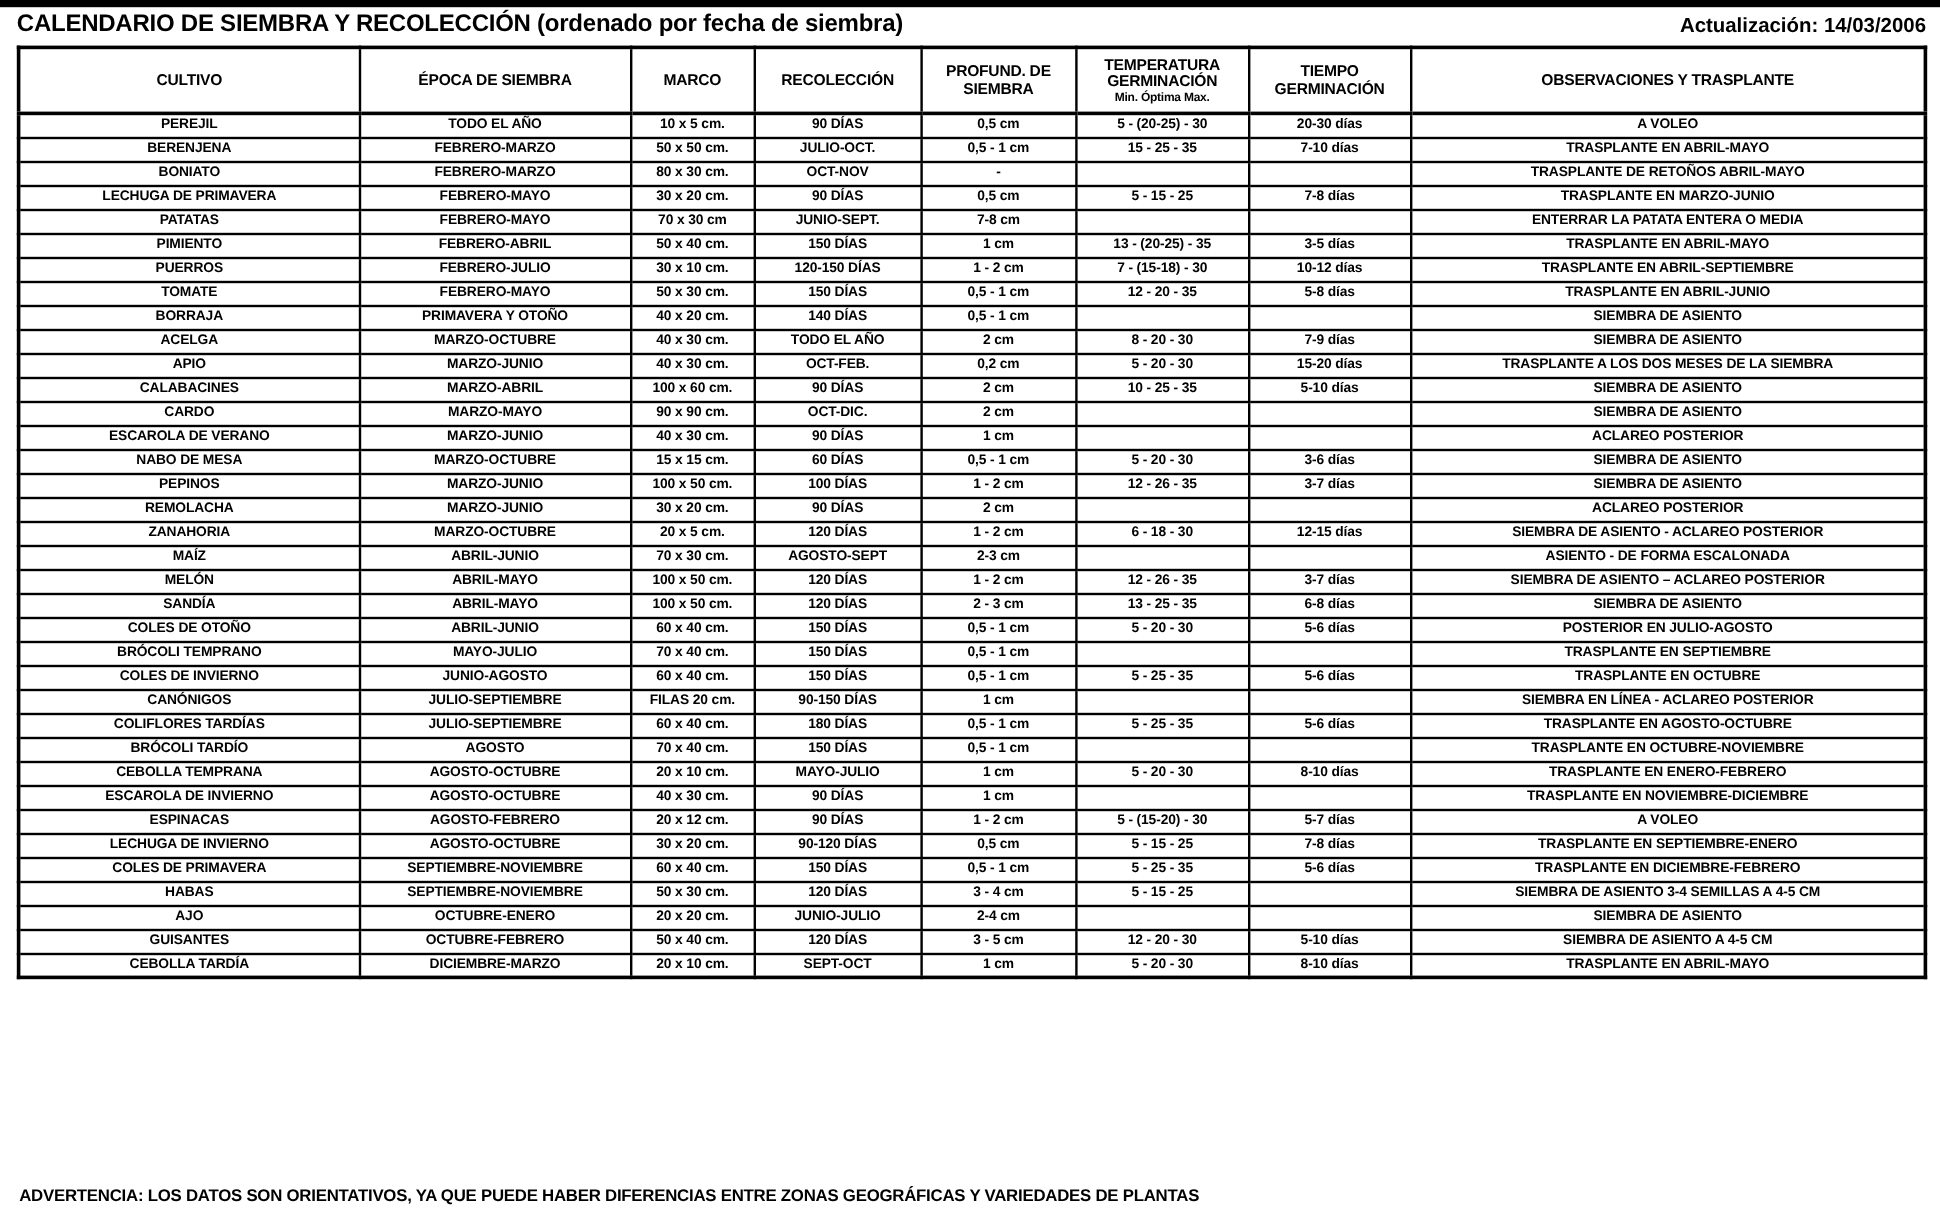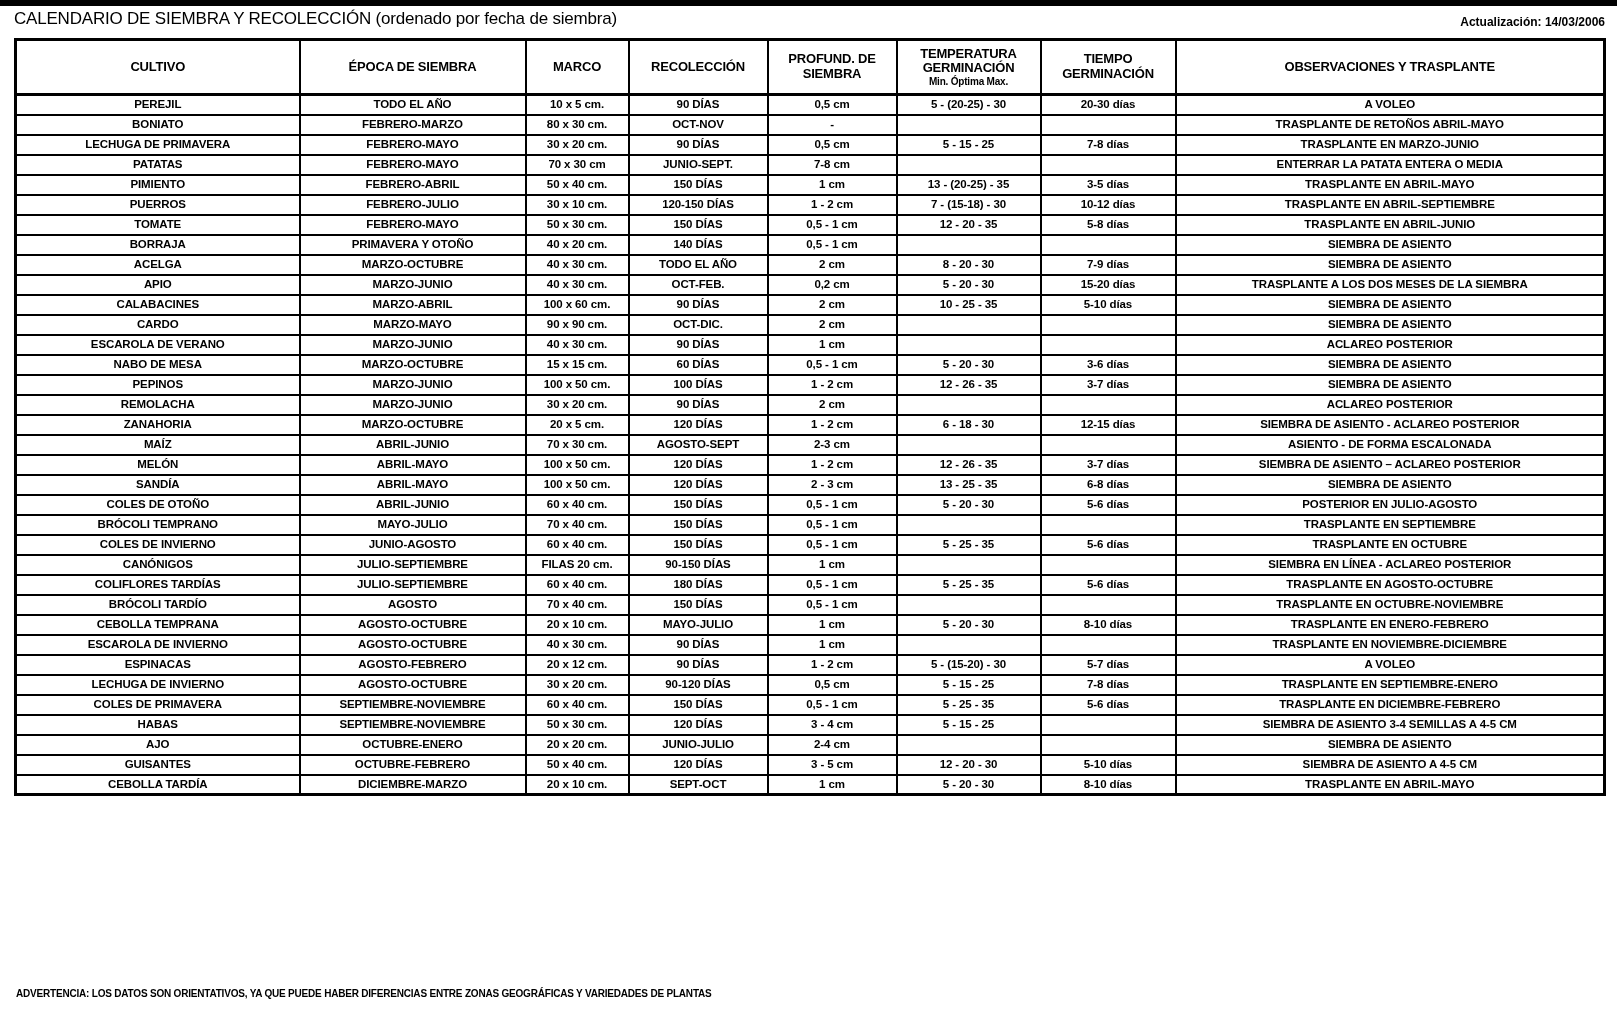--- a/index.html
+++ b/index.html
@@ -14,25 +14,25 @@
     position: absolute; top: 0; left: 0;
     width: 1617px; height: 6px;
     background: #000000;
   }
   .title-bar {
     position: absolute; top: 9px; left: 14px;
     width: 1591px;
     display: flex; justify-content: space-between; align-items: flex-end;
   }
   .page-title {
-    font-size: 17px; font-weight: 400; letter-spacing: -0.2px;
+    font-size: 20px; font-weight: 700; letter-spacing: -0.2px;
     white-space: nowrap;
   }
   .updated {
-    font-size: 12px; font-weight: 700; white-space: nowrap;
+    font-size: 17px; font-weight: 700; white-space: nowrap;
   }
   table.grid {
     position: absolute; top: 38px; left: 14px;
     width: 1589px;
     border-collapse: collapse; table-layout: fixed;
     border: 3px solid #000000;
   }
   table.grid th, table.grid td {
     border: 2px solid #000000;
     font-weight: 700;
@@ -63,21 +63,21 @@
   col.c-cultivo   { width: 284px; }
   col.c-epoca     { width: 226px; }
   col.c-marco     { width: 103px; }
   col.c-recol     { width: 139px; }
   col.c-prof      { width: 129px; }
   col.c-temp      { width: 144px; }
   col.c-tiempo    { width: 135px; }
   col.c-obs       { width: 429px; }
   .footer-note {
     position: absolute; top: 988px; left: 16px;
-    font-size: 10px; font-weight: 700; letter-spacing: -0.2px;
+    font-size: 14px; font-weight: 700; letter-spacing: -0.2px;
     white-space: nowrap;
   }
 </style>
 </head>
 <body>
 
 <div class="top-edge"></div>
 
 <div class="title-bar">
   <div class="page-title">CALENDARIO DE SIEMBRA Y RECOLECCIÓN (ordenado por fecha de siembra)</div>
@@ -112,20 +112,30 @@
         <td>PEREJIL</td>
         <td>TODO EL AÑO</td>
         <td>10 x 5 cm.</td>
         <td>90 DÍAS</td>
         <td>0,5 cm</td>
         <td>5 - (20-25) - 30</td>
         <td>20-30 días</td>
         <td>A VOLEO</td>
       </tr>
       <tr>
+        <td>BERENJENA</td>
+        <td>FEBRERO-MARZO</td>
+        <td>50 x 50 cm.</td>
+        <td>JULIO-OCT.</td>
+        <td>0,5 - 1 cm</td>
+        <td>15 - 25 - 35</td>
+        <td>7-10 días</td>
+        <td>TRASPLANTE EN ABRIL-MAYO</td>
+      </tr>
+      <tr>
         <td>BONIATO</td>
         <td>FEBRERO-MARZO</td>
         <td>80 x 30 cm.</td>
         <td>OCT-NOV</td>
         <td>-</td>
         <td></td>
         <td></td>
         <td>TRASPLANTE DE RETOÑOS ABRIL-MAYO</td>
       </tr>
       <tr>

